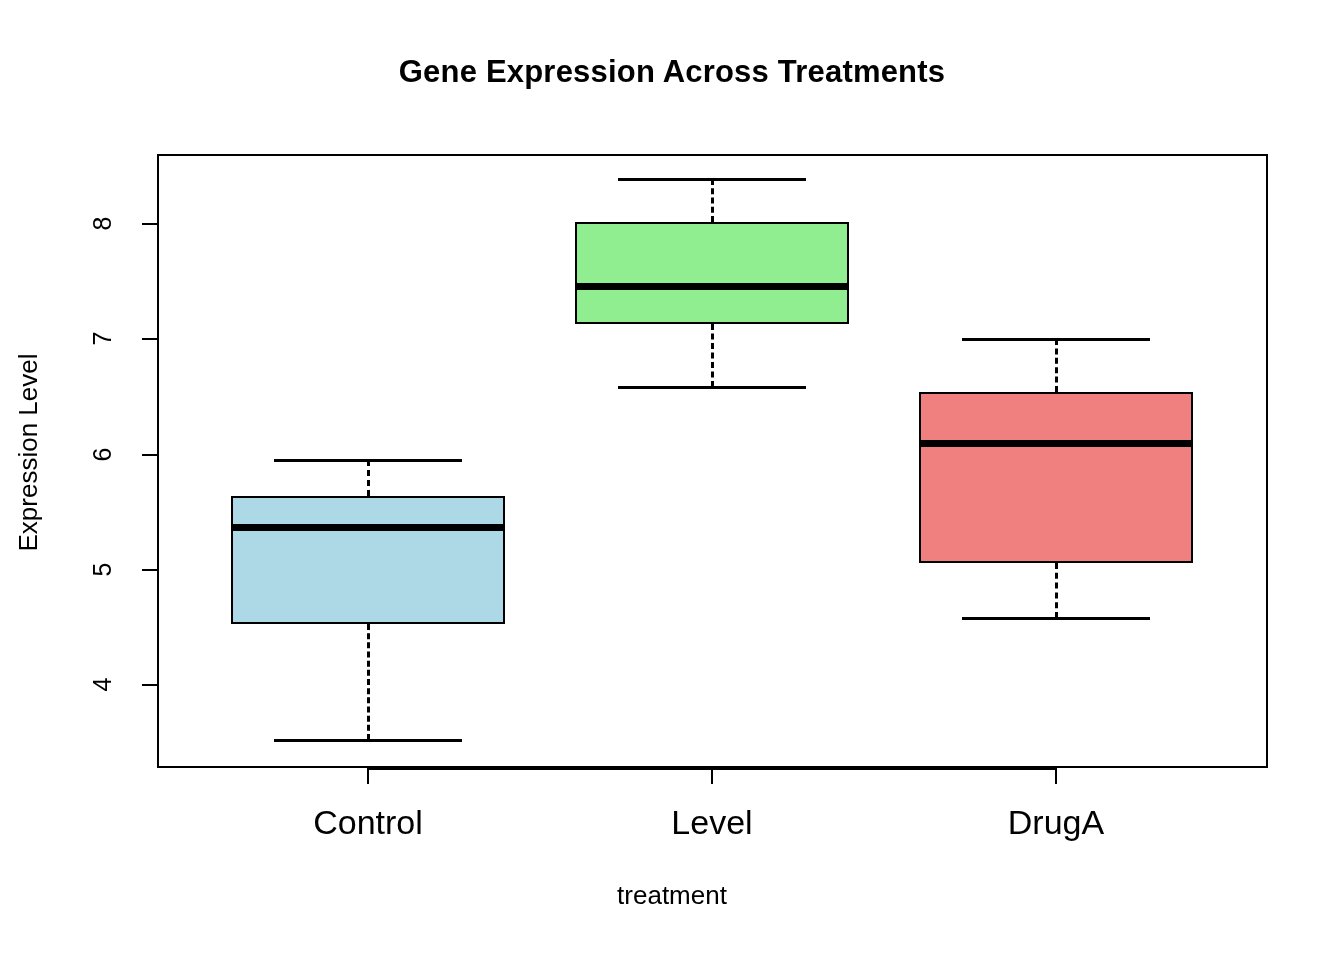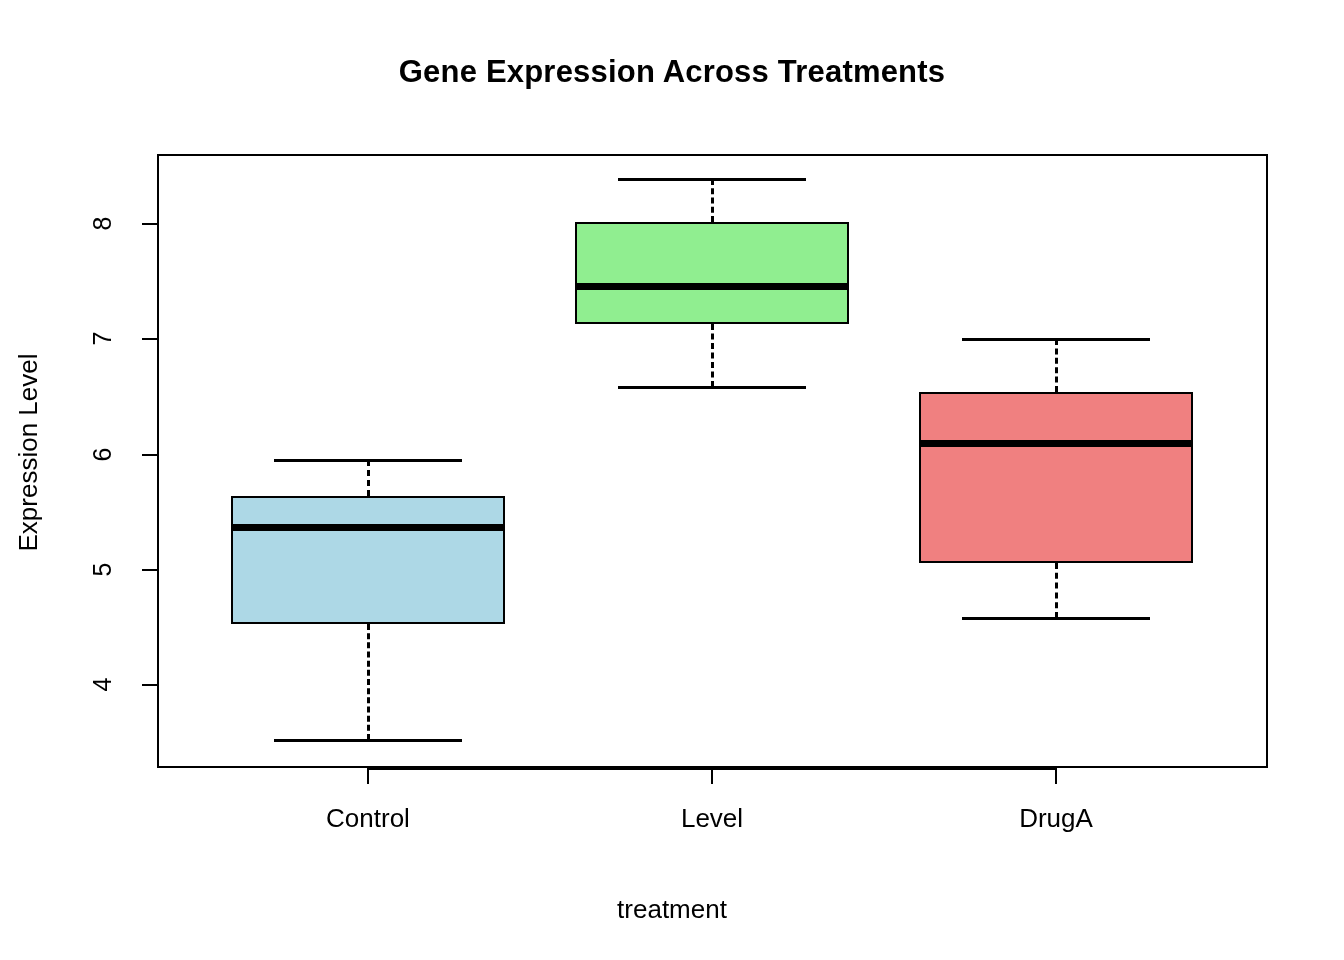--- a/index.html
+++ b/index.html
@@ -80,30 +80,29 @@
     top: 768px;
     width: 2px;
     height: 16px;
     background: #000000;
   }
   .x-tick-label {
     position: absolute;
     top: 803px;
     width: 240px;
     text-align: center;
-    font-size: 26px;
+    font-size: 34px;
   }
   .x-axis-title {
     position: absolute;
     left: 0;
     top: 880px;
     width: 1344px;
     text-align: center;
     font-size: 26px;
-    margin-top: 14px;
   }
   .y-axis-title {
     position: absolute;
     left: -172px;
     top: 437px;
     width: 400px;
     text-align: center;
     font-size: 26px;
     transform: rotate(-90deg);
     transform-origin: 50% 50%;

